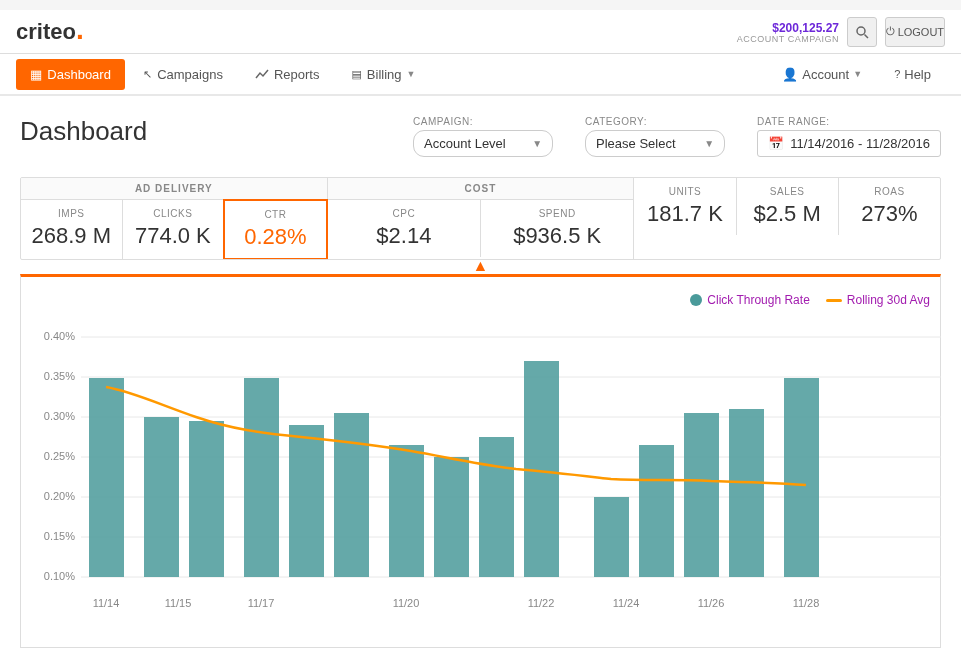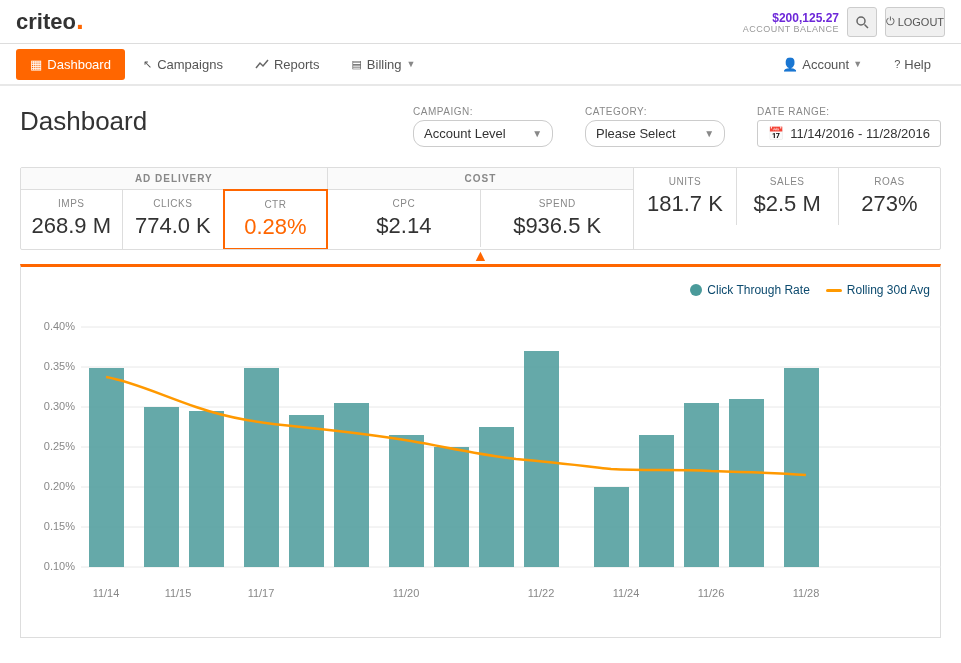--- a/index.html
+++ b/index.html
@@ -7,20 +7,21 @@
 
     
     .top-bar {
       background: #fff;
       border-bottom: 1px solid #ddd;
       display: flex;
       align-items: center;
       justify-content: space-between;
       padding: 0 16px;
       height: 44px;
+      margin-top: 10px;
     }
     .logo {
       display: flex;
       align-items: center;
       font-size: 22px;
       font-weight: bold;
       color: #333;
     }
     .logo-dot {
       color: #f60;
@@ -235,21 +236,21 @@
       border: 1px solid #ddd;
       border-top: none;
       margin-top: 0;
     }
     .chart-legend {
       display: flex;
       justify-content: flex-end;
       gap: 16px;
       margin-bottom: 10px;
       font-size: 12px;
-      color: #0c4a6e;
+      color: #a21caf;
     }
     .legend-item {
       display: flex;
       align-items: center;
       gap: 5px;
     }
     .legend-dot {
       width: 12px;
       height: 12px;
       border-radius: 50%;
@@ -266,21 +267,21 @@
 <body>
 
 <div class="top-bar">
   <div class="logo">
     <span>criteo</span>
       <span class="logo-dot">.</span>
   </div>
   <div class="top-right">
     <div class="account-balance">
       <span style="color:#6d28d9;font-weight:bold;font-size:12px;">$200,125.27</span>
-      <span class="label">ACCOUNT BALANCE</span>
+      <span class="label">ACCOUNT CAMPAIGN</span>
     </div>
     <div class="top-icon-btn">
       <svg width="14" height="14" viewBox="0 0 14 14" fill="none">
         <circle cx="6" cy="6" r="4" stroke="#666" stroke-width="1.5" fill="none"></circle>
         <line x1="9.5" y1="9.5" x2="13" y2="13" stroke="#666" stroke-width="1.5"></line>
       </svg>
     </div>
     <div class="top-icon-btn" style="width:60px;font-size:11px;color:#555;">
       <span style="margin-right:3px;">⏻</span>
       <span>LOGOUT</span>

